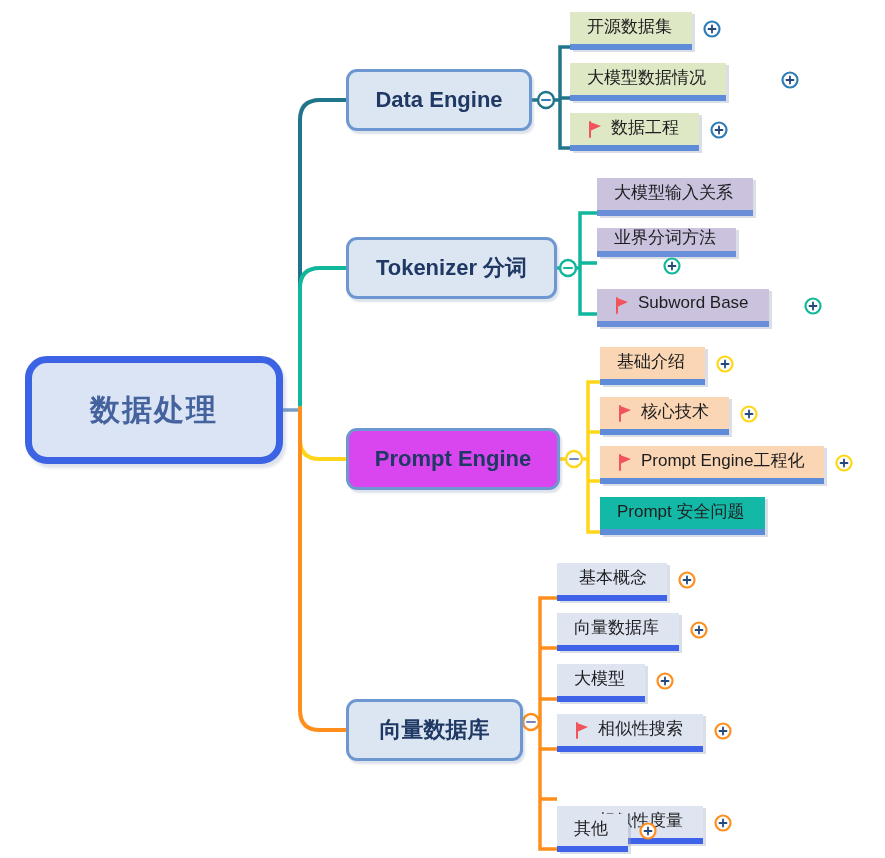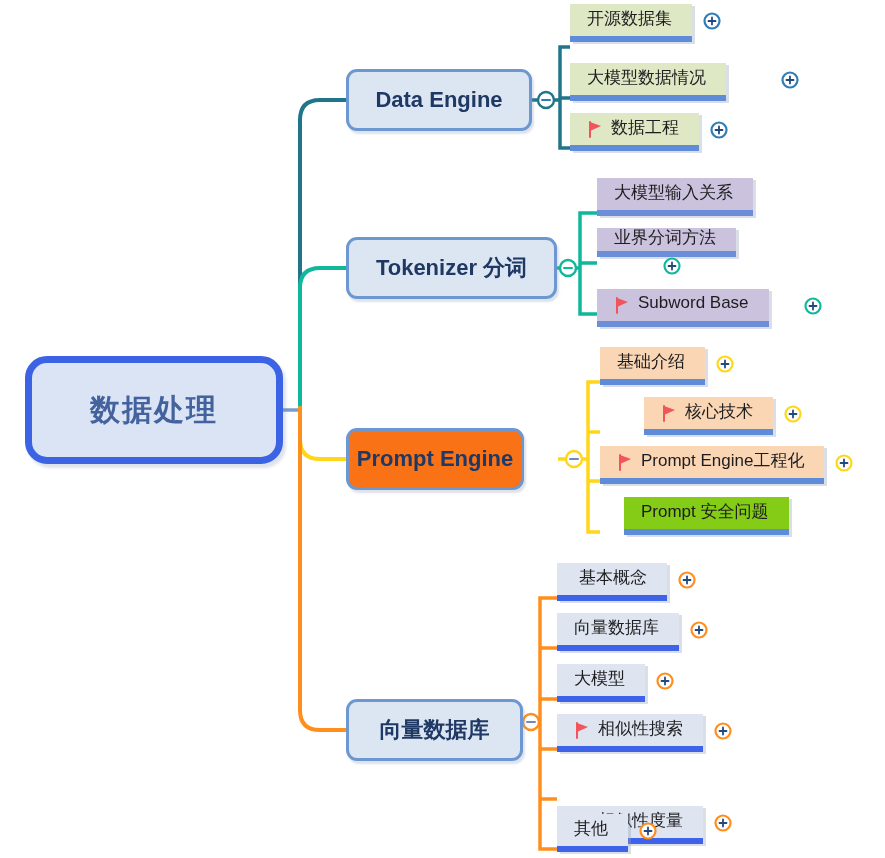--- a/index.html
+++ b/index.html
@@ -62,21 +62,21 @@
         <circle cx="531" cy="722" r="8" fill="#ffffff" stroke="#FF8E1C" stroke-width="2.4"></circle>
         <path d="M527 722 H535" stroke="#7188B8" stroke-width="2" stroke-linecap="round" fill="none"></path>
       </g>
     </svg>
     <div class="node root-box" style="left: 25px; top: 356px; width: 258px; height: 108px; background: rgb(219, 228, 244); border-color: rgb(59, 99, 228); color: rgb(68, 99, 158);">
       <span>数据处理</span>
     </div>
     <div class="node branch-box" style="left: 346px; top: 69px; width: 186px; height: 62px; background: rgb(220, 230, 243); border-color: rgb(109, 151, 208); color: rgb(31, 56, 100);">
       <span>Data Engine</span>
     </div>
-    <div class="child-row" style="left: 570px; top: 4px;">
+    <div class="child-row" style="left: 570px; top: 12px;">
       <div class="child-box" style="background: rgb(222, 232, 196); border-bottom: 6px solid rgb(94, 140, 216);">
         <span class="child-label">开源数据集</span>
       </div>
       <svg width="18" height="18" viewBox="0 0 18 18" class="plus-icon">
         <circle cx="9" cy="9" r="7.5" fill="#ffffff" stroke="#2E7EB5" stroke-width="2.2"></circle>
         <path d="M9 5.5 V12.5 M5.5 9 H12.5" stroke="#23487E" stroke-width="1.8" stroke-linecap="round" fill="none"></path>
       </svg>
     </div>
     <div class="child-row" style="left: 570px; top: 63px; gap: 44px;">
       <div class="child-box" style="background: rgb(222, 232, 196); border-bottom: 6px solid rgb(94, 140, 216);">
@@ -123,34 +123,34 @@
           <path d="M3 1 V16" stroke="#F2545B" stroke-width="2" stroke-linecap="round"></path>
           <path d="M3 1 L14 5 L3 10 Z" fill="#F2545B"></path>
         </svg>
         <span class="child-label">Subword Base</span>
       </div>
       <svg width="18" height="18" viewBox="0 0 18 18" class="plus-icon">
         <circle cx="9" cy="9" r="7.5" fill="#ffffff" stroke="#10B79B" stroke-width="2.2"></circle>
         <path d="M9 5.5 V12.5 M5.5 9 H12.5" stroke="#23487E" stroke-width="1.8" stroke-linecap="round" fill="none"></path>
       </svg>
     </div>
-    <div class="node branch-box" style="left: 346px; top: 428px; width: 178px; height: 62px; background: #f97316; border-color: rgb(109, 151, 208); color: rgb(31, 56, 100);">
+    <div class="node branch-box" style="left: 346px; top: 428px; width: 214px; height: 62px; background: #d946ef; border-color: rgb(109, 151, 208); color: rgb(31, 56, 100);">
       <span>Prompt Engine</span>
     </div>
     <div class="child-row" style="left: 600px; top: 347px;">
       <div class="child-box" style="background: rgb(250, 214, 180); border-bottom: 6px solid rgb(94, 140, 216);">
         <span class="child-label">基础介绍</span>
       </div>
       <svg width="18" height="18" viewBox="0 0 18 18" class="plus-icon">
         <circle cx="9" cy="9" r="7.5" fill="#ffffff" stroke="#FFD615" stroke-width="2.2"></circle>
         <path d="M9 5.5 V12.5 M5.5 9 H12.5" stroke="#23487E" stroke-width="1.8" stroke-linecap="round" fill="none"></path>
       </svg>
     </div>
     <div class="child-row" style="left: 600px; top: 397px;">
-      <div class="child-box" style="background: rgb(250, 214, 180); border-bottom: 6px solid rgb(94, 140, 216); margin-left: 44px;">
+      <div class="child-box" style="background: rgb(250, 214, 180); border-bottom: 6px solid rgb(94, 140, 216);">
         <svg width="16" height="17" viewBox="0 0 16 17" class="flag-icon">
           <path d="M3 1 V16" stroke="#F2545B" stroke-width="2" stroke-linecap="round"></path>
           <path d="M3 1 L14 5 L3 10 Z" fill="#F2545B"></path>
         </svg>
         <span class="child-label">核心技术</span>
       </div>
       <svg width="18" height="18" viewBox="0 0 18 18" class="plus-icon">
         <circle cx="9" cy="9" r="7.5" fill="#ffffff" stroke="#FFD615" stroke-width="2.2"></circle>
         <path d="M9 5.5 V12.5 M5.5 9 H12.5" stroke="#23487E" stroke-width="1.8" stroke-linecap="round" fill="none"></path>
       </svg>
@@ -162,21 +162,21 @@
           <path d="M3 1 L14 5 L3 10 Z" fill="#F2545B"></path>
         </svg>
         <span class="child-label">Prompt Engine工程化</span>
       </div>
       <svg width="18" height="18" viewBox="0 0 18 18" class="plus-icon">
         <circle cx="9" cy="9" r="7.5" fill="#ffffff" stroke="#FFD615" stroke-width="2.2"></circle>
         <path d="M9 5.5 V12.5 M5.5 9 H12.5" stroke="#23487E" stroke-width="1.8" stroke-linecap="round" fill="none"></path>
       </svg>
     </div>
     <div class="child-row" style="left: 600px; top: 497px;">
-      <div class="child-box" style="background: #84cc16; border-bottom: 6px solid rgb(94, 140, 216); margin-left: 24px;">
+      <div class="child-box" style="background: #14b8a6; border-bottom: 6px solid rgb(94, 140, 216);">
         <span class="child-label">Prompt 安全问题</span>
       </div>
     </div>
     <div class="node branch-box" style="left: 346px; top: 699px; width: 177px; height: 62px; background: rgb(220, 230, 243); border-color: rgb(109, 151, 208); color: rgb(31, 56, 100);">
       <span>向量数据库</span>
     </div>
     <div class="child-row" style="left: 557px; top: 563px;">
       <div class="child-box" style="background: rgb(222, 228, 240); border-bottom: 6px solid rgb(62, 99, 232); padding-left: 22px;">
         <span class="child-label">基本概念</span>
       </div>

